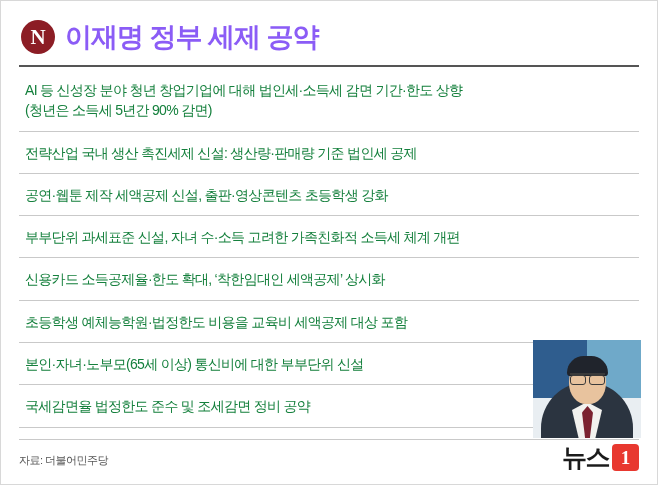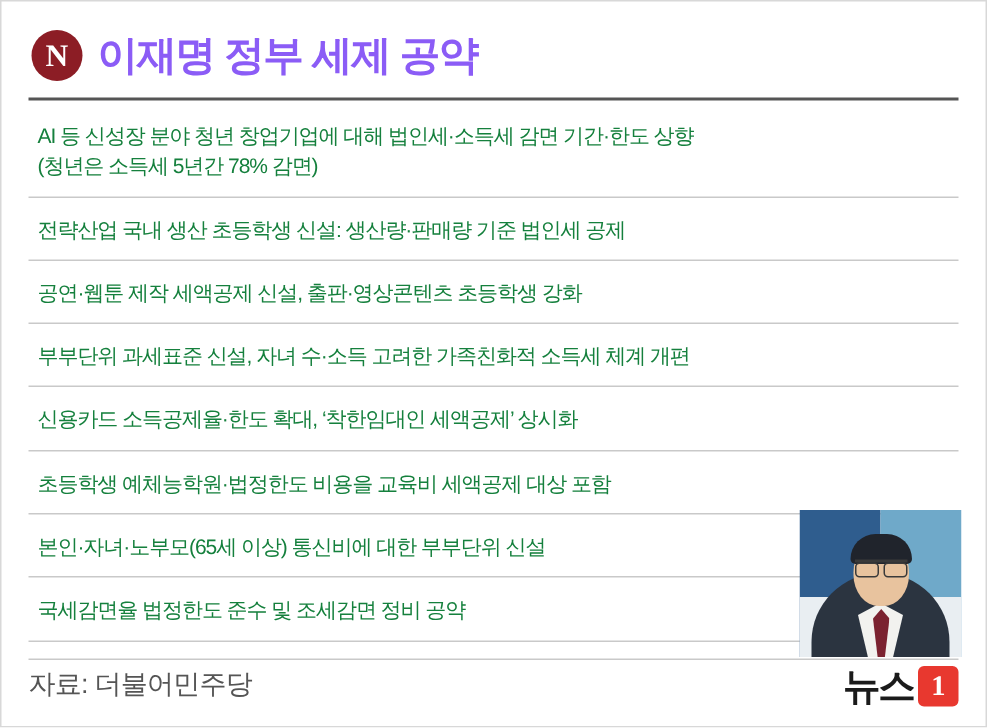--- a/index.html
+++ b/index.html
@@ -142,21 +142,21 @@
 
   
   .footer {
     position: absolute;
     left: 18px; right: 18px; bottom: 10px;
     display: flex;
     align-items: flex-end;
     justify-content: space-between;
   }
   .source {
-    font-size: 18px;
+    font-size: 11px;
     color: #555;
     letter-spacing: -0.5px;
     padding-bottom: 6px;
   }
   .news-logo {
     display: flex;
     align-items: center;
     gap: 3px;
   }
   .news-logo .txt {
@@ -191,25 +191,25 @@
 
   <div class="header">
     <div class="logo-mark">N</div>
     <div class="title">이재명 정부 세제 공약</div>
   </div>
 
   <div class="rows">
 
     <div class="row">
       <span class="l1">AI 등 신성장 분야 청년 창업기업에 대해 법인세·소득세 감면 기간·한도 상향</span>
-      <span class="l2">(청년은 소득세 5년간 78% 감면)</span>
-    </div>
-
-    <div class="row">
-      <span class="l1">전략산업 국내 생산 초등학생 신설: 생산량·판매량 기준 법인세 공제</span>
+      <span class="l2">(청년은 소득세 5년간 90% 감면)</span>
+    </div>
+
+    <div class="row">
+      <span class="l1">전략산업 국내 생산 촉진세제 신설: 생산량·판매량 기준 법인세 공제</span>
     </div>
 
     <div class="row">
       <span class="l1">공연·웹툰 제작 세액공제 신설, 출판·영상콘텐츠 초등학생 강화</span>
     </div>
 
     <div class="row">
       <span class="l1">부부단위 과세표준 신설, 자녀 수·소득 고려한 가족친화적 소득세 체계 개편</span>
     </div>
 

